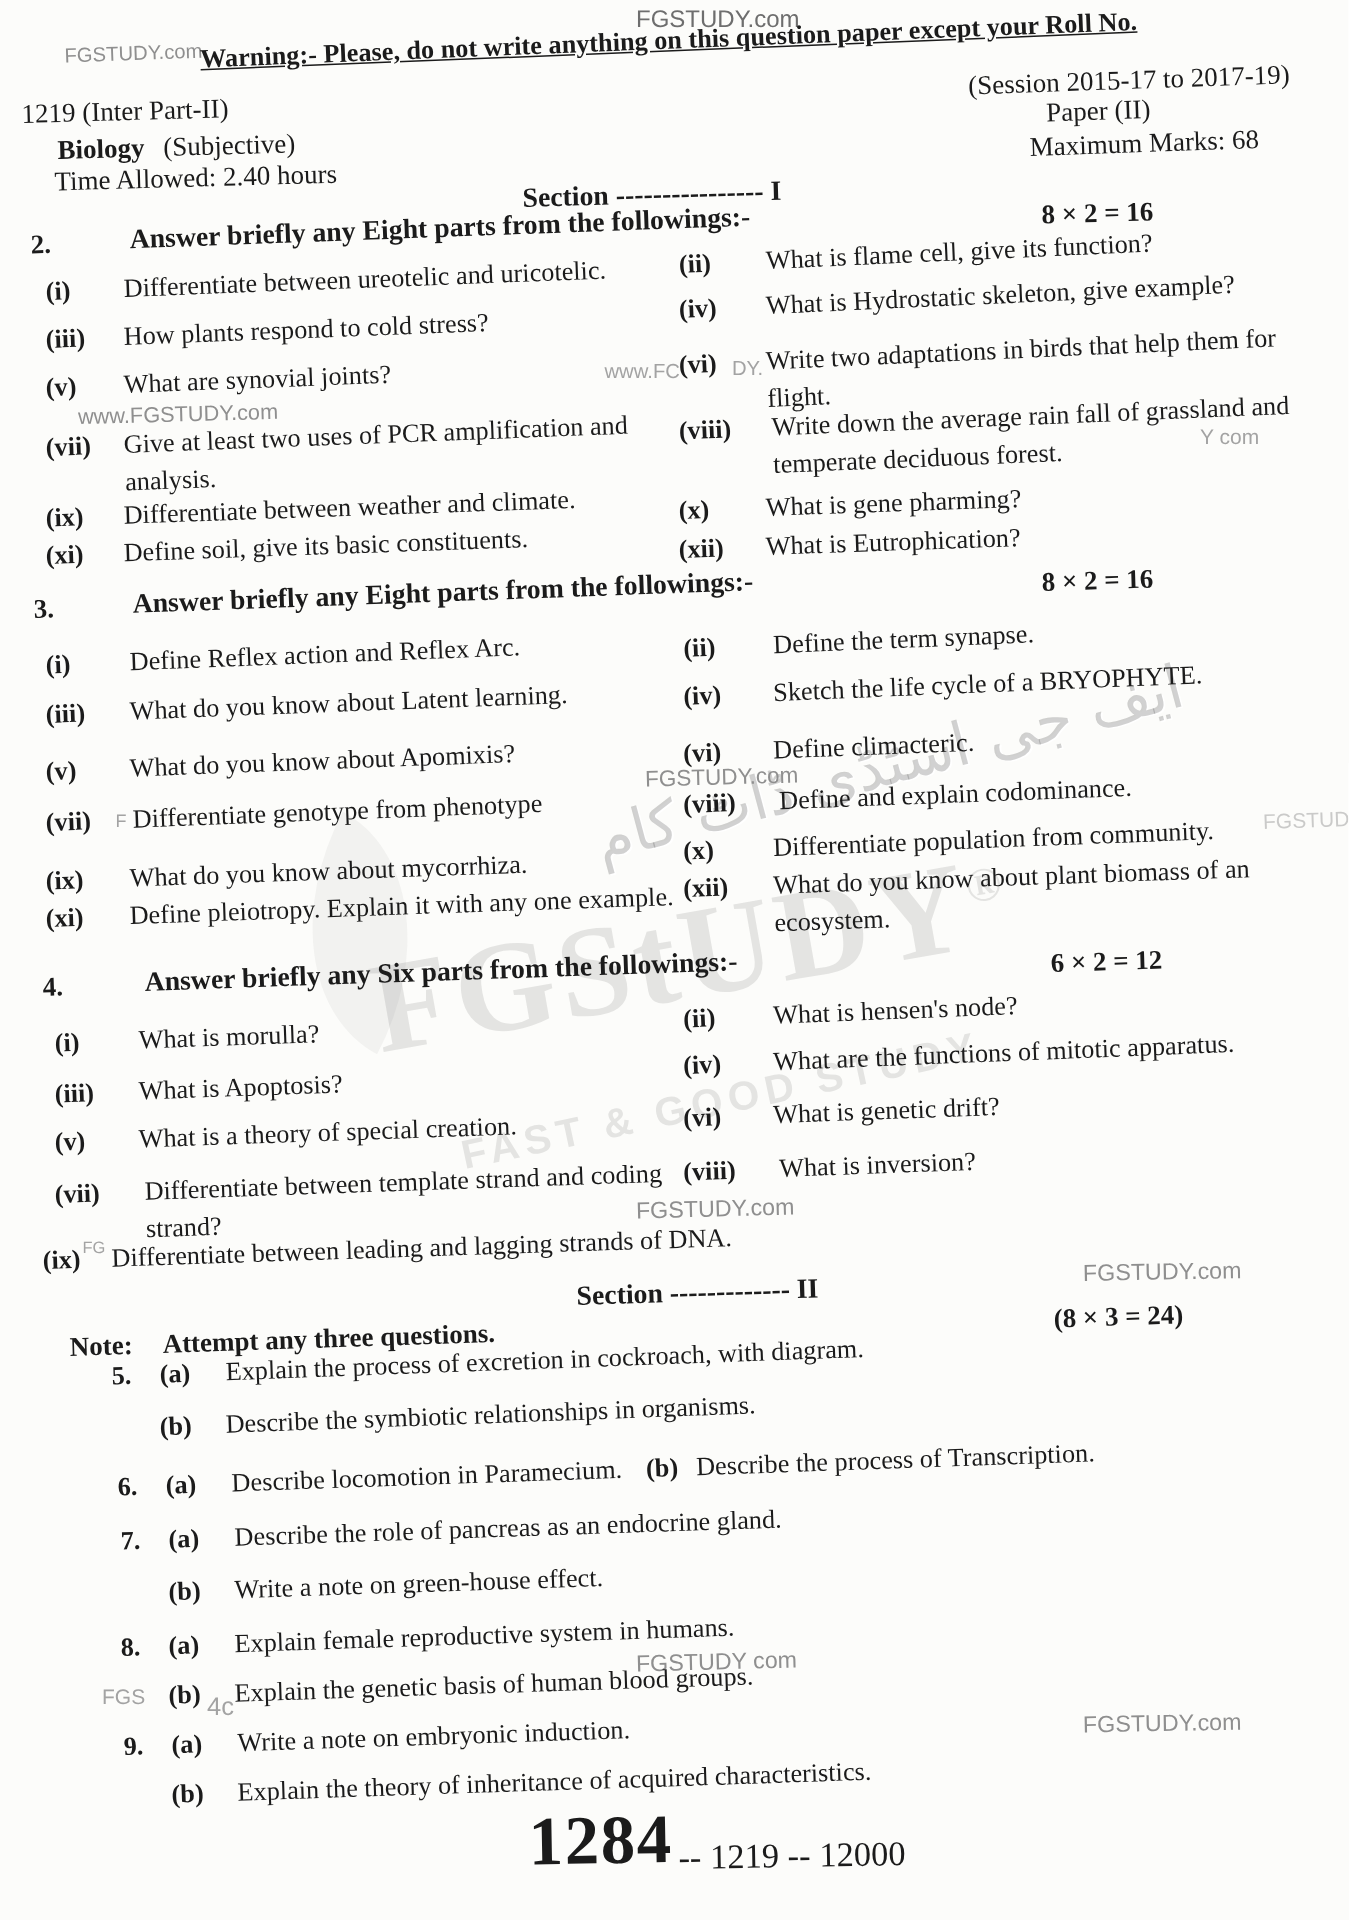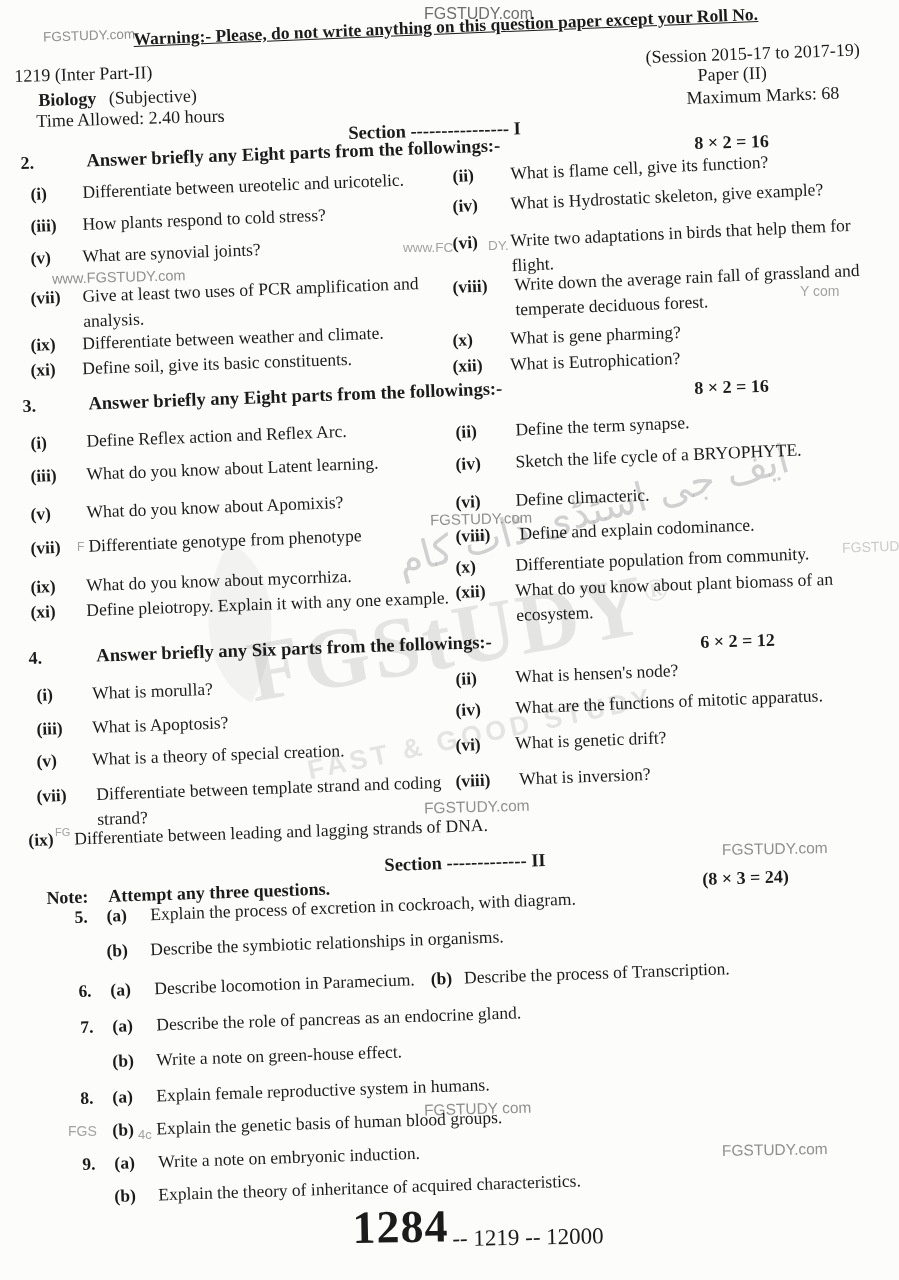--- a/index.html
+++ b/index.html
@@ -43,21 +43,21 @@
   <div class="frag" style="left:800px;top:281px;font-size:14px;">Y com</div>
   <div class="wm" style="left:430px;top:508px;font-size:15px;transform:rotate(-1.5deg);">FGSTUDY.com</div>
   <div class="wm" style="left:842px;top:536px;font-size:14px;opacity:0.45;transform:rotate(-2deg);">FGSTUDY.com</div>
   <div class="frag" style="left:77px;top:539px;font-size:12px;">F</div>
   <div class="frag" style="left:55px;top:825px;font-size:11px;">FG</div>
   <div class="wm" style="left:424px;top:796px;font-size:15.5px;transform:rotate(-1.5deg);">FGSTUDY.com</div>
   <div class="wm" style="left:722px;top:838px;font-size:15.5px;transform:rotate(-1deg);">FGSTUDY.com</div>
   <div class="wm" style="left:424px;top:1098px;font-size:15.5px;transform:rotate(-1.5deg);">FGSTUDY com</div>
   <div class="wm" style="left:722px;top:1139px;font-size:15.5px;transform:rotate(-1deg);">FGSTUDY.com</div>
   <div class="frag" style="left:68px;top:1121px;font-size:14px;">FGS</div>
-  <div class="frag" style="left:138px;top:1126px;font-size:13px;">4c</div>
+  <div class="frag" style="left:138px;top:1126px;font-size:17px;">4c</div>
 
   <div class="abs warn" style="left:133px;top:27px;width:648px;transform:rotate(-2.3deg);transform-origin:left top;">Warning:- Please, do not write anything on this question paper except your Roll No.</div>
   <div class="abs nowrap" style="left:645px;top:44px;font-size:18px;transform:rotate(-2deg);transform-origin:left top;">(Session 2015-17 to 2017-19)</div>
   <div class="abs nowrap" style="left:14px;top:63px;font-size:18px;transform:rotate(-1.6deg);transform-origin:left top;">1219 (Inter Part-II)</div>
   <div class="abs nowrap" style="left:697px;top:62px;font-size:18px;transform:rotate(-2deg);transform-origin:left top;">Paper (II)</div>
   <div class="abs nowrap" style="left:38px;top:87px;font-size:18px;transform:rotate(-1.6deg);transform-origin:left top;">
     <span class="b">Biology</span>
     <span style="margin-left:8px;">(Subjective)</span>
   </div>
   <div class="abs nowrap" style="left:686px;top:85px;font-size:18px;transform:rotate(-2deg);transform-origin:left top;">Maximum Marks: 68</div>

